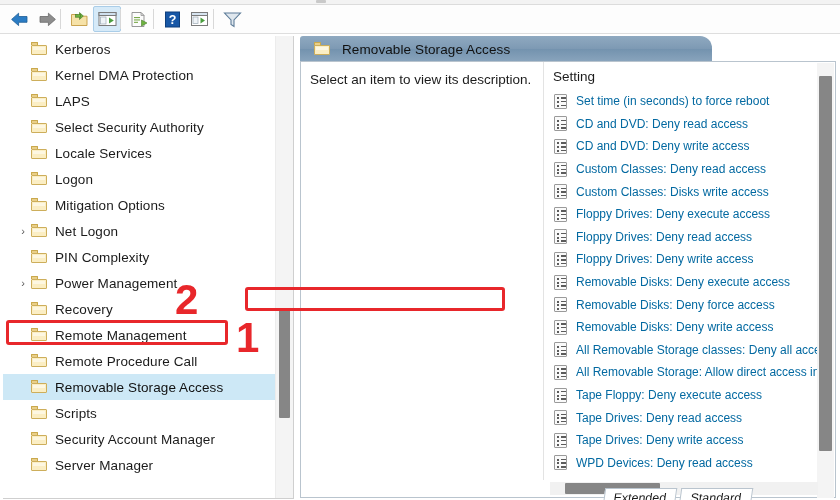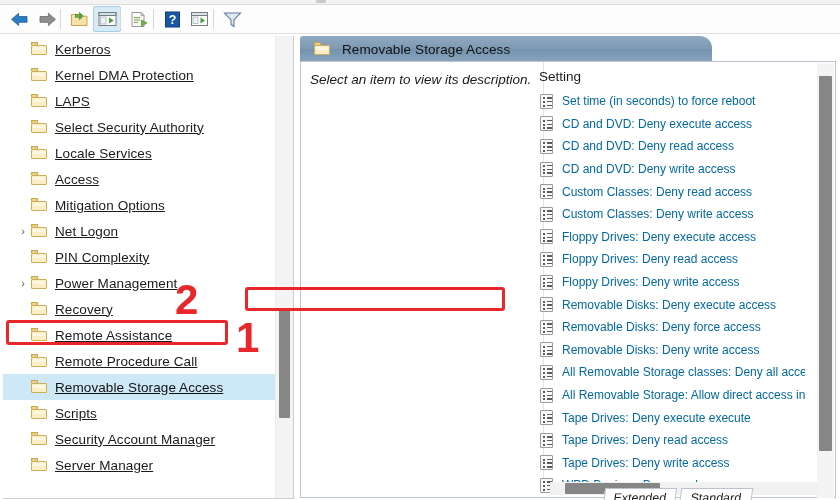--- a/index.html
+++ b/index.html
@@ -22,45 +22,45 @@
 
   
   .content{position:absolute;left:0;top:34px;width:840px;height:466px;background:#fff;}
 
   
   .treepane{position:absolute;left:3px;top:2px;width:290px;height:462px;background:#fff;border:1px solid #cfcfcf;border-top:none;border-left:none;overflow:hidden;}
   .tree{position:absolute;left:0;top:0;width:272px;height:462px;overflow:hidden;}
   .trow{position:relative;height:26px;display:flex;align-items:center;padding-left:14px;white-space:nowrap;}
   .trow .chev{width:12px;flex:0 0 12px;font-size:11px;color:#5a5a5a;line-height:1;text-align:center;}
   .trow .fold{flex:0 0 20px;width:20px;height:16px;position:relative;margin-right:6px;}
-  .trow .tlabel{font-size:13.5px;color:#1b1b1b;letter-spacing:.1px;text-decoration:underline;}
+  .trow .tlabel{font-size:13.5px;color:#1b1b1b;letter-spacing:.1px;}
   .trow.selected{background:#cde8f6;}
   .trow.selected .tlabel{color:#111;}
 
   
   .folder{position:absolute;left:2px;top:1px;width:16px;height:13px;}
   .folder .tab{position:absolute;left:0;top:0;width:7px;height:3px;background:#e9cf89;border:1px solid #c9a84c;border-bottom:none;border-radius:1px 1px 0 0;box-sizing:border-box;}
   .folder .body{position:absolute;left:0;top:2.5px;width:16px;height:10.5px;background:#fbeec4;border:1px solid #cdae5b;border-radius:1px;box-sizing:border-box;}
   .folder .body:after{content:"";position:absolute;left:1px;top:1px;right:1px;height:3px;background:#fdf7e2;}
 
   
   .lscroll{position:absolute;right:0;top:0;width:17px;height:462px;background:#f4f4f4;border-left:1px solid #ececec;}
   .lscroll .thumb{position:absolute;left:3px;width:11px;background:#868686;border-radius:1px;}
 
   
   .rightpane{position:absolute;left:300px;top:2px;width:537px;height:462px;}
   .rhead{position:absolute;left:0;top:0;width:400px;height:26px;background:linear-gradient(180deg,#8fa9c0 0%,#7e9ab4 48%,#7392ae 50%,#8aa5bd 100%);border-radius:3px 12px 0 0;display:flex;align-items:center;padding-left:12px;}
   .rhead .fold{position:relative;width:20px;height:16px;margin-right:10px;}
   .rhead .htitle{font-size:13.5px;color:#111;letter-spacing:.1px;}
   .rbox{position:absolute;left:0;top:25px;width:536px;height:437px;background:#fff;border:1px solid #b9c4ce;box-sizing:border-box;}
 
-  .descr{position:absolute;left:9px;top:10px;font-size:13.5px;color:#1b1b1b;font-style:italic;}
+  .descr{position:absolute;left:9px;top:10px;font-size:13.5px;color:#1b1b1b;}
   .vsep{position:absolute;left:242px;top:0px;width:1px;height:418px;background:#e3e3e3;}
 
-  .listcol{position:absolute;left:234px;top:0;width:270px;height:436px;overflow:hidden;}
+  .listcol{position:absolute;left:248px;top:0;width:270px;height:436px;overflow:hidden;}
   .colhead{position:relative;height:28px;display:flex;align-items:center;padding-left:4px;}
   .colhead span{font-size:13.5px;color:#1b1b1b;}
   .srow{position:relative;height:22.6px;display:flex;align-items:center;padding-left:4px;white-space:nowrap;}
   .srow .sico{flex:0 0 17px;width:17px;height:15px;position:relative;margin-right:6px;}
   .srow .slabel{font-size:12px;color:#0369a1;letter-spacing:0px;}
 
   
   .gico{position:absolute;left:1px;top:0;width:13px;height:15px;background:#fafafa;border:1px solid #9a9a9a;box-sizing:border-box;border-radius:1px;}
   .gico i{position:absolute;background:#5b5b5b;display:block;}
   .gico .d{left:2px;width:2px;height:2px;}
@@ -216,21 +216,21 @@
             <span class="tlabel">Locale Services</span>
           </div>
           <div class="trow">
             <span class="chev"></span>
             <span class="fold">
               <span class="folder">
                 <span class="tab"></span>
                 <span class="body"></span>
               </span>
             </span>
-            <span class="tlabel">Access</span>
+            <span class="tlabel">Logon</span>
           </div>
           <div class="trow">
             <span class="chev"></span>
             <span class="fold">
               <span class="folder">
                 <span class="tab"></span>
                 <span class="body"></span>
               </span>
             </span>
             <span class="tlabel">Mitigation Options</span>
@@ -276,21 +276,21 @@
             <span class="tlabel">Recovery</span>
           </div>
           <div class="trow">
             <span class="chev"></span>
             <span class="fold">
               <span class="folder">
                 <span class="tab"></span>
                 <span class="body"></span>
               </span>
             </span>
-            <span class="tlabel">Remote Assistance</span>
+            <span class="tlabel">Remote Management</span>
           </div>
           <div class="trow">
             <span class="chev"></span>
             <span class="fold">
               <span class="folder">
                 <span class="tab"></span>
                 <span class="body"></span>
               </span>
             </span>
             <span class="tlabel">Remote Procedure Call</span>
@@ -379,33 +379,20 @@
                 <span class="sico">
                   <span class="gico">
                     <i class="d r1"></i>
                     <i class="l r1"></i>
                     <i class="d r2"></i>
                     <i class="l r2"></i>
                     <i class="d r3"></i>
                     <i class="l r3"></i>
                   </span>
                 </span>
-                <span class="slabel">CD and DVD: Deny execute access</span>
-              </div>
-              <div class="srow">
-                <span class="sico">
-                  <span class="gico">
-                    <i class="d r1"></i>
-                    <i class="l r1"></i>
-                    <i class="d r2"></i>
-                    <i class="l r2"></i>
-                    <i class="d r3"></i>
-                    <i class="l r3"></i>
-                  </span>
-                </span>
                 <span class="slabel">CD and DVD: Deny read access</span>
               </div>
               <div class="srow">
                 <span class="sico">
                   <span class="gico">
                     <i class="d r1"></i>
                     <i class="l r1"></i>
                     <i class="d r2"></i>
                     <i class="l r2"></i>
                     <i class="d r3"></i>
@@ -431,21 +418,21 @@
                 <span class="sico">
                   <span class="gico">
                     <i class="d r1"></i>
                     <i class="l r1"></i>
                     <i class="d r2"></i>
                     <i class="l r2"></i>
                     <i class="d r3"></i>
                     <i class="l r3"></i>
                   </span>
                 </span>
-                <span class="slabel">Custom Classes: Deny write access</span>
+                <span class="slabel">Custom Classes: Disks write access</span>
               </div>
               <div class="srow">
                 <span class="sico">
                   <span class="gico">
                     <i class="d r1"></i>
                     <i class="l r1"></i>
                     <i class="d r2"></i>
                     <i class="l r2"></i>
                     <i class="d r3"></i>
                     <i class="l r3"></i>
@@ -548,21 +535,21 @@
                 <span class="sico">
                   <span class="gico">
                     <i class="d r1"></i>
                     <i class="l r1"></i>
                     <i class="d r2"></i>
                     <i class="l r2"></i>
                     <i class="d r3"></i>
                     <i class="l r3"></i>
                   </span>
                 </span>
-                <span class="slabel">Tape Drives: Deny execute execute</span>
+                <span class="slabel">Tape Floppy: Deny execute access</span>
               </div>
               <div class="srow">
                 <span class="sico">
                   <span class="gico">
                     <i class="d r1"></i>
                     <i class="l r1"></i>
                     <i class="d r2"></i>
                     <i class="l r2"></i>
                     <i class="d r3"></i>
                     <i class="l r3"></i>

